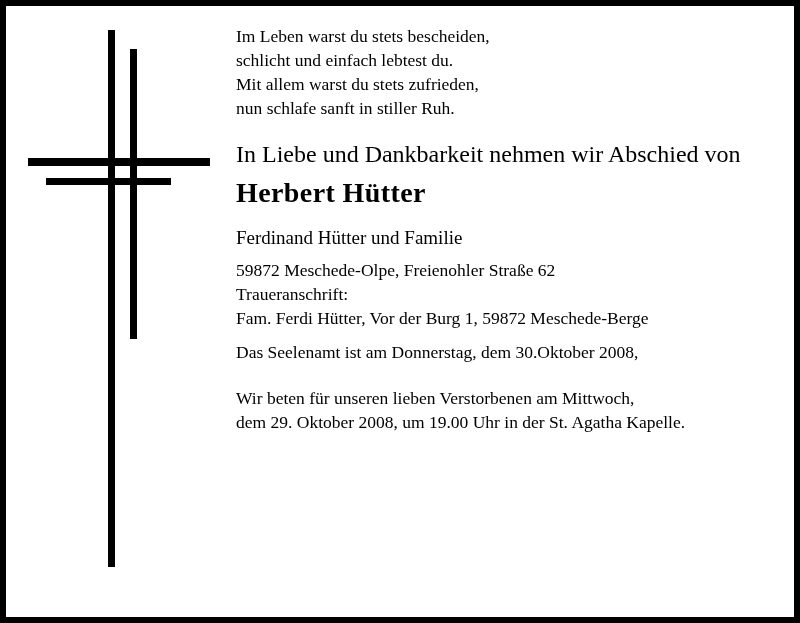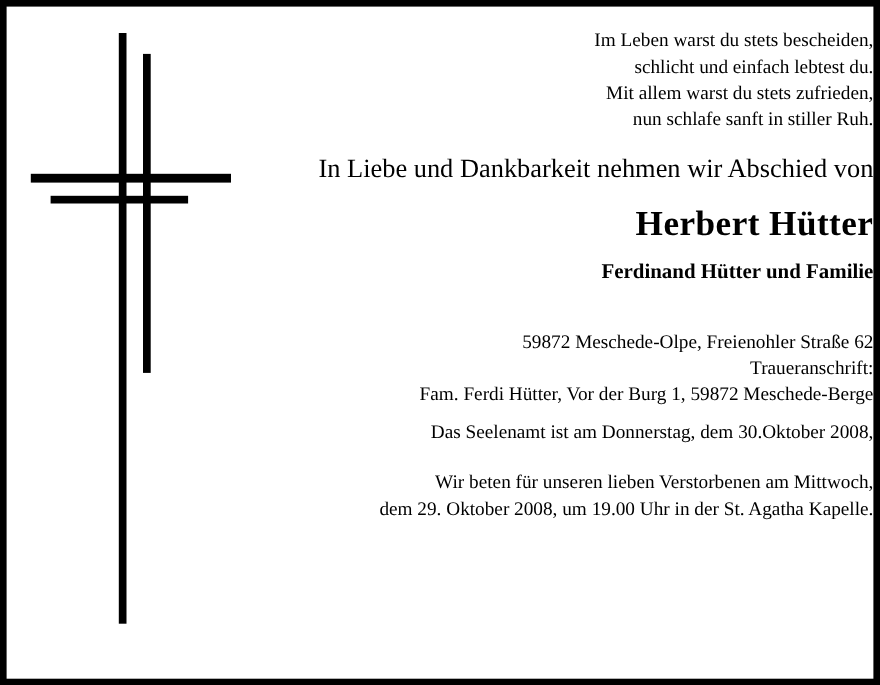--- a/index.html
+++ b/index.html
@@ -58,42 +58,42 @@
     width: 125px;
     height: 7px;
     background: #000000;
   }
   .text-col {
     position: absolute;
     left: 230px;
     top: 0;
     width: 558px;
     height: 611px;
-    text-align: right;
+    text-align: left;
     color: #000000;
   }
   .block {
     width: 100%;
   }
   .poem {
     margin-top: 18px;
     font-size: 17.5px;
     line-height: 24px;
   }
   .poem div {
     white-space: nowrap;
   }
   .intro {
     margin-top: 22px;
     font-size: 24px;
     line-height: 24px;
   }
   .name {
-    margin-top: 19px;
-    font-size: 32px;
+    margin-top: 9px;
+    font-size: 28px;
     font-weight: bold;
     letter-spacing: 0.4px;
     line-height: 36px;
   }
   .dates {
     margin-top: 12px;
     font-size: 17.5px;
     line-height: 24px;
   }
   .dates .gap {
@@ -101,25 +101,25 @@
     width: 28px;
   }
   .namen-intro {
     margin-top: 26px;
     font-size: 17.5px;
     line-height: 24px;
   }
   .family {
     margin-top: 14px;
     font-size: 19px;
-    font-weight: bold;
+    font-weight: normal;
     line-height: 25px;
   }
   .address {
-    margin-top: 38px;
+    margin-top: 8px;
     font-size: 17.5px;
     line-height: 24px;
   }
   .service {
     margin-top: 10px;
     font-size: 17.5px;
     line-height: 24px;
   }
   .prayer {
     margin-top: 22px;

